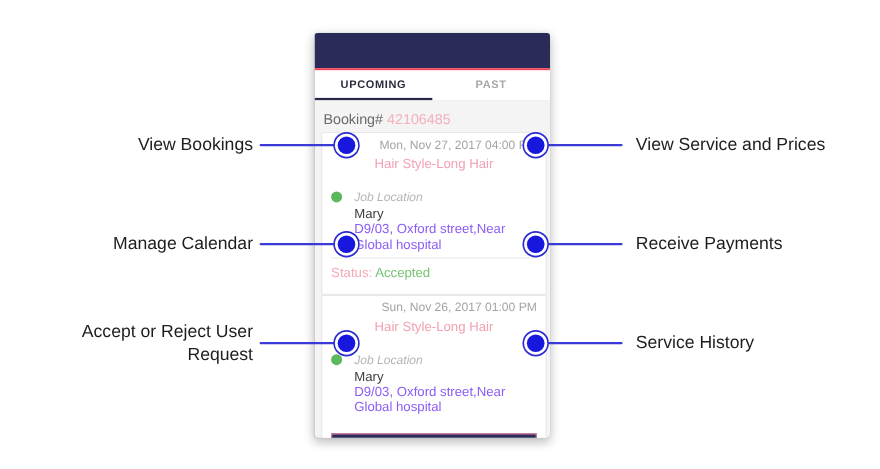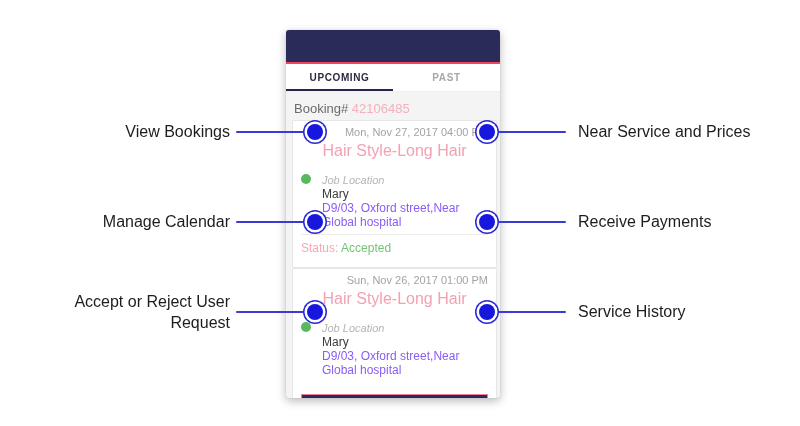--- a/index.html
+++ b/index.html
@@ -35,21 +35,21 @@
   .bk-label {
     font-size:13px; color:#6b6b6b; padding:5px 8px 4px 8px;
   }
   .bk-num { color:#f6afbd; }
 
   .card {
     background:#ffffff; border:1px solid #e7e7e7; border-radius:1px;
     margin:0 3px 0 6px; padding:5px 8px 6px 8px;
   }
   .card-date { text-align:right; font-size:11px; color:#a3a3a3; height:14px; }
-  .card-service { text-align:center; font-size:16px; color:#f2a2b1; margin-top:2px; height:15px; }
+  .card-service { text-align:center; font-size:12px; color:#f2a2b1; margin-top:2px; height:15px; }
   .job-row { display:flex; align-items:flex-start; margin-top:17px;font-style:italic; }
   .green-dot { width:10px; height:10px; border-radius:50%; background:#5cb85c; margin-right:11px; flex:none; }
   .job-label { font-size:11px; color:#b5b5b5; }
   .client { font-size:12px; color:#3b3b3b; margin-left:21px; margin-top:1px; }
   .address { font-size:12px; color:#8b5cf6; margin-left:21px; line-height:14px; width:172px; }
   .divider { border-top:1px solid #ececec; margin-top:5px; }
   .status-row { text-align:left; font-size:12px; padding:6px 0 6px 0; }
   .status-label { color:#f5a8b6; }
   .status-value { color:#72c472; }
 
@@ -146,21 +146,21 @@
       <button class="cancel-btn">CANCEL BOOKING</button>
     </div>
 
   </div>
 </div>
 
 <div id="lbl-l1" class="callout-label left-side">View Bookings</div>
 <div id="lbl-l2" class="callout-label left-side">Manage Calendar</div>
 <div id="lbl-l3" class="callout-label left-side wrap">Accept or Reject User Request</div>
 
-<div id="lbl-r1" class="callout-label">Near Service and Prices</div>
+<div id="lbl-r1" class="callout-label">View Service and Prices</div>
 <div id="lbl-r2" class="callout-label">Receive Payments</div>
 <div id="lbl-r3" class="callout-label">Service History</div>
 
 <div id="line-l1" class="callout-line"></div>
 <div id="line-l2" class="callout-line"></div>
 <div id="line-l3" class="callout-line"></div>
 <div id="line-r1" class="callout-line"></div>
 <div id="line-r2" class="callout-line"></div>
 <div id="line-r3" class="callout-line"></div>
 

